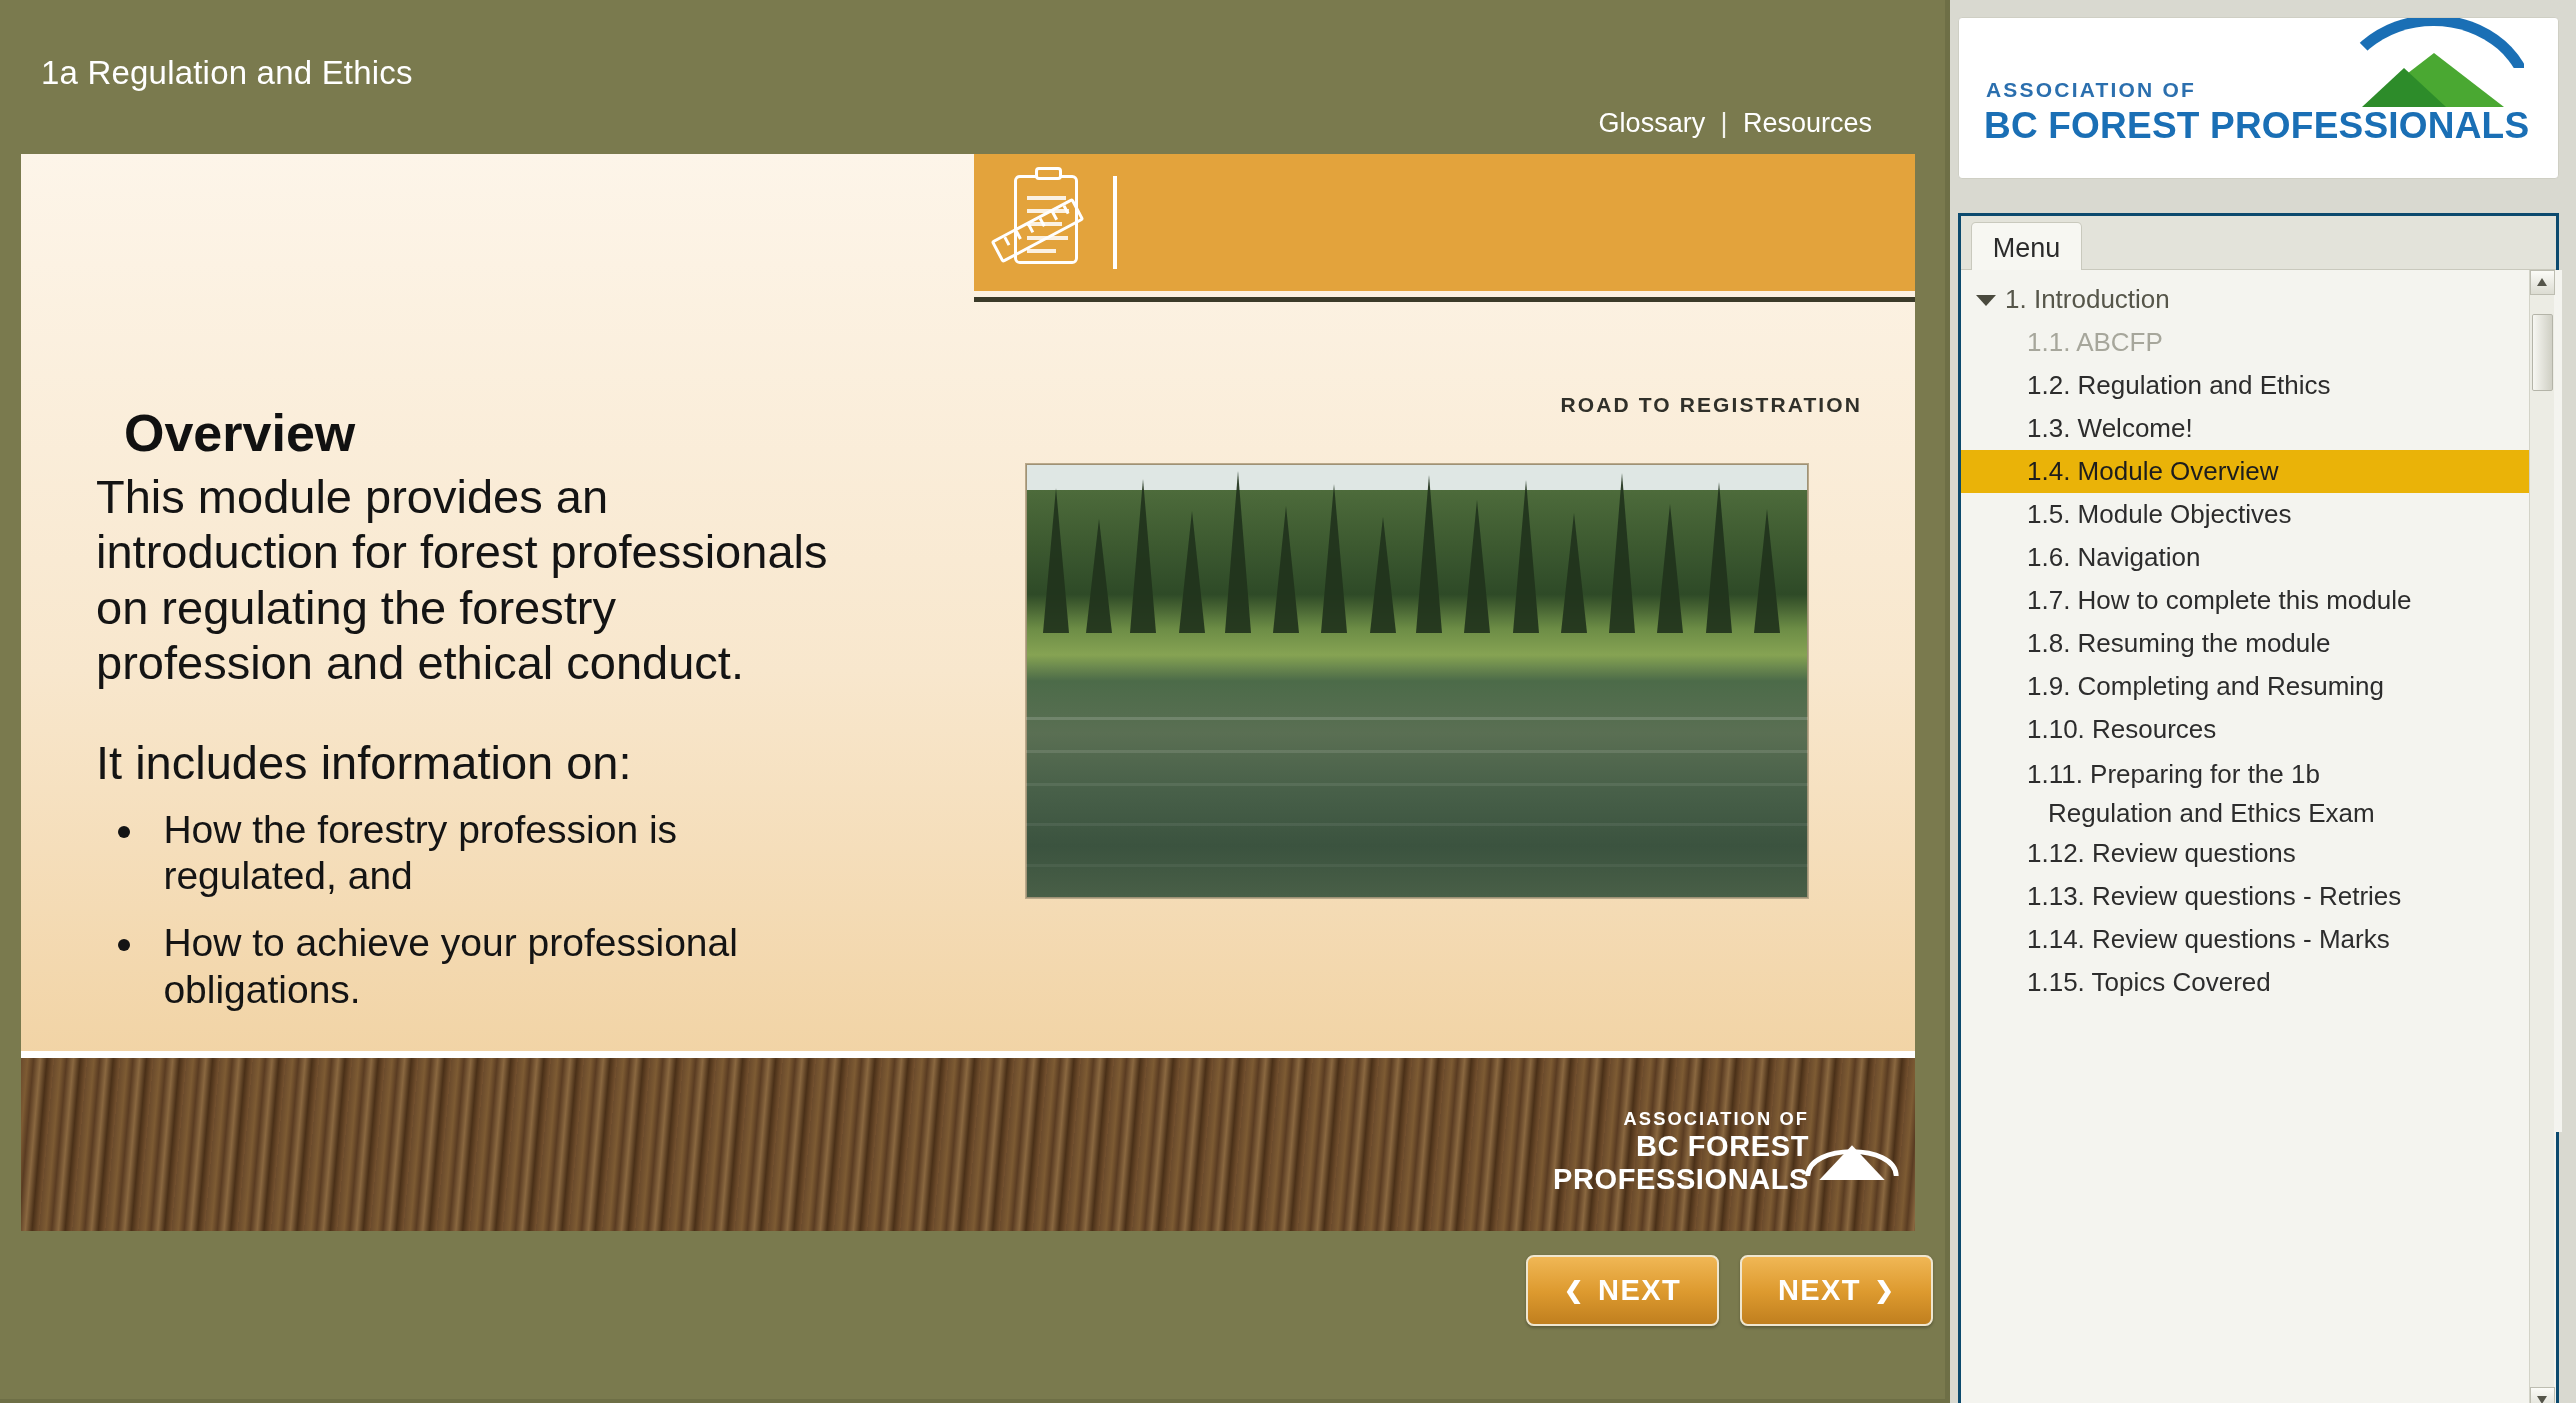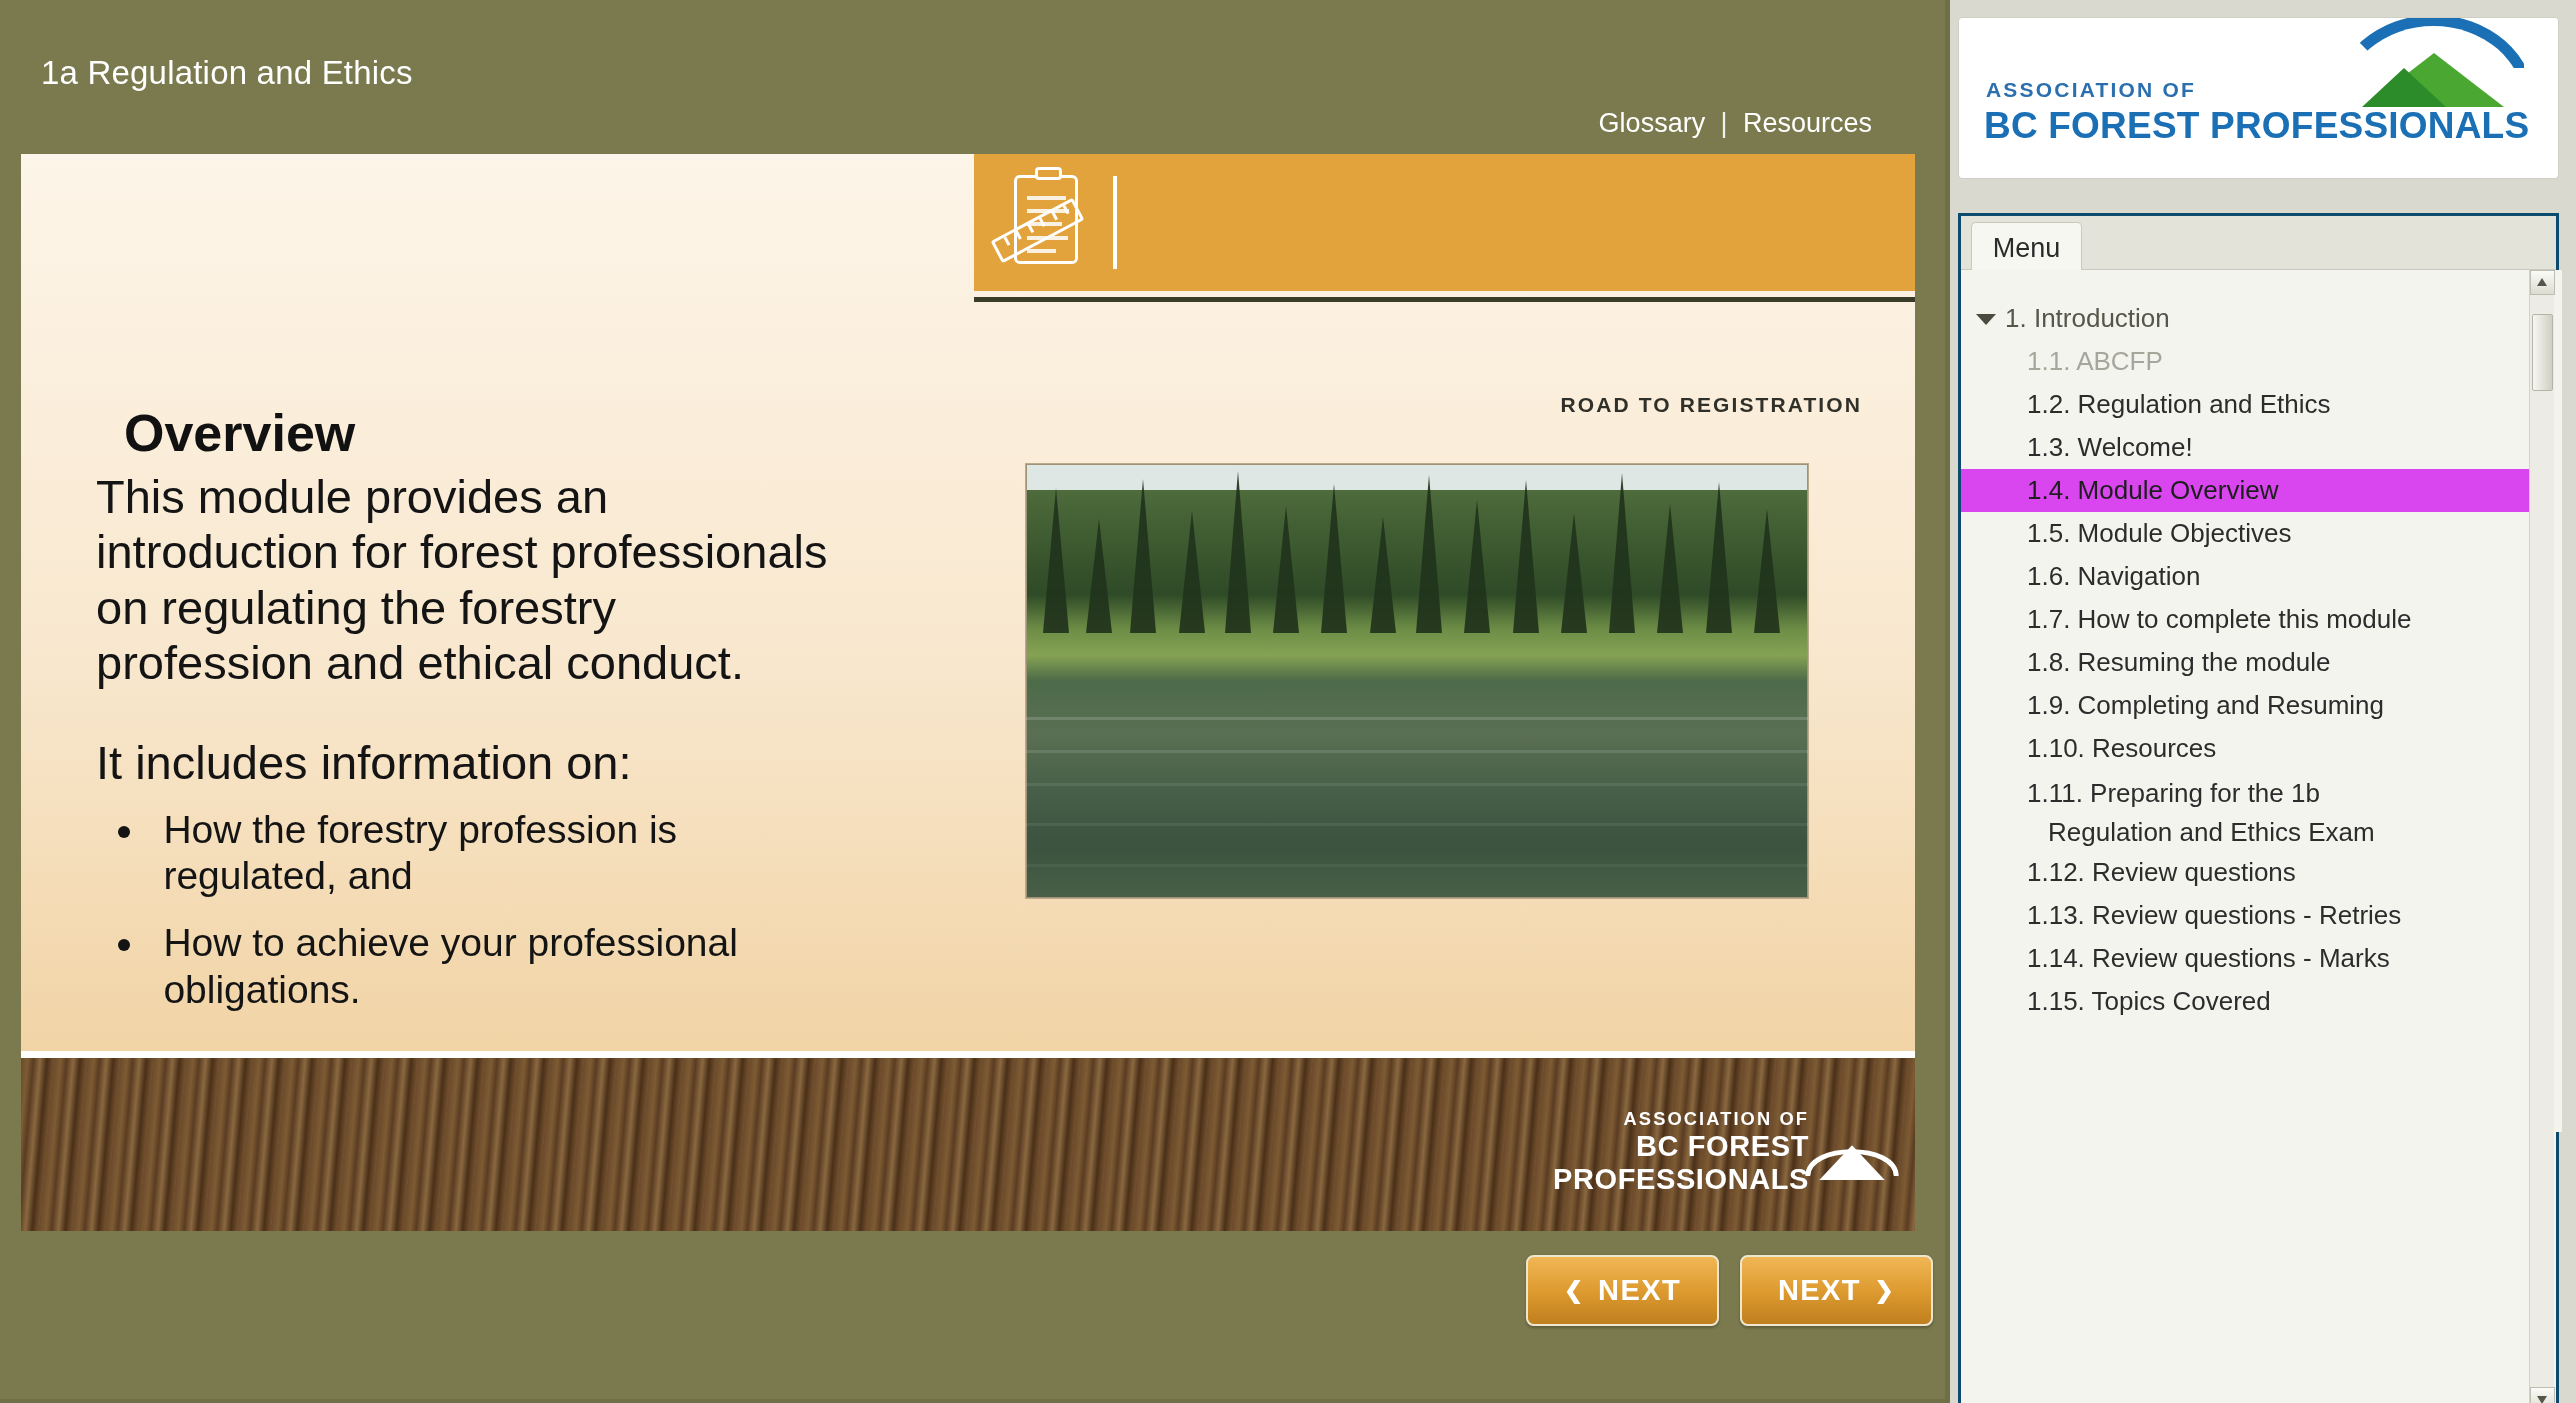--- a/index.html
+++ b/index.html
@@ -354,21 +354,21 @@
     color: #2b2b2b;
     cursor: pointer;
   }
   .menu-list {
     position: absolute;
     left: 0; top: 54px;
     width: 601px;
     height: 862px;
     background: #f4f4ef;
     overflow: hidden;
-    padding-top: 27px;
+    padding-top: 8px;
   }
   .mi {
     position: relative;
     height: 43px;
     line-height: 43px;
     font-size: 26px;
     color: #2c2c2c;
     padding-left: 66px;
     white-space: nowrap;
     cursor: pointer;
@@ -380,21 +380,21 @@
   .mi.group .caret {
     position: absolute;
     left: 15.4px; top: 16.4px;
     width: 0; height: 0;
     border-left: 10.6px solid transparent;
     border-right: 10.6px solid transparent;
     border-top: 11.6px solid #4a4a3e;
   }
   .mi.dim { color: #a6a69b; }
   .mi.sel {
-    background: #d946ef;
+    background: #eab308;
     color: #1d1d1d;
     margin-right: 27px;
   }
   .mi.two { height: 81px; line-height: 39px; padding-top: 3.9px; }
   .mi.two span.l2 { display: block; padding-left: 21px; }
   .mi.partial { color: #56564a; }
 
   .scrollbar {
     position: absolute;
     right: 1.9px; top: 54px;

